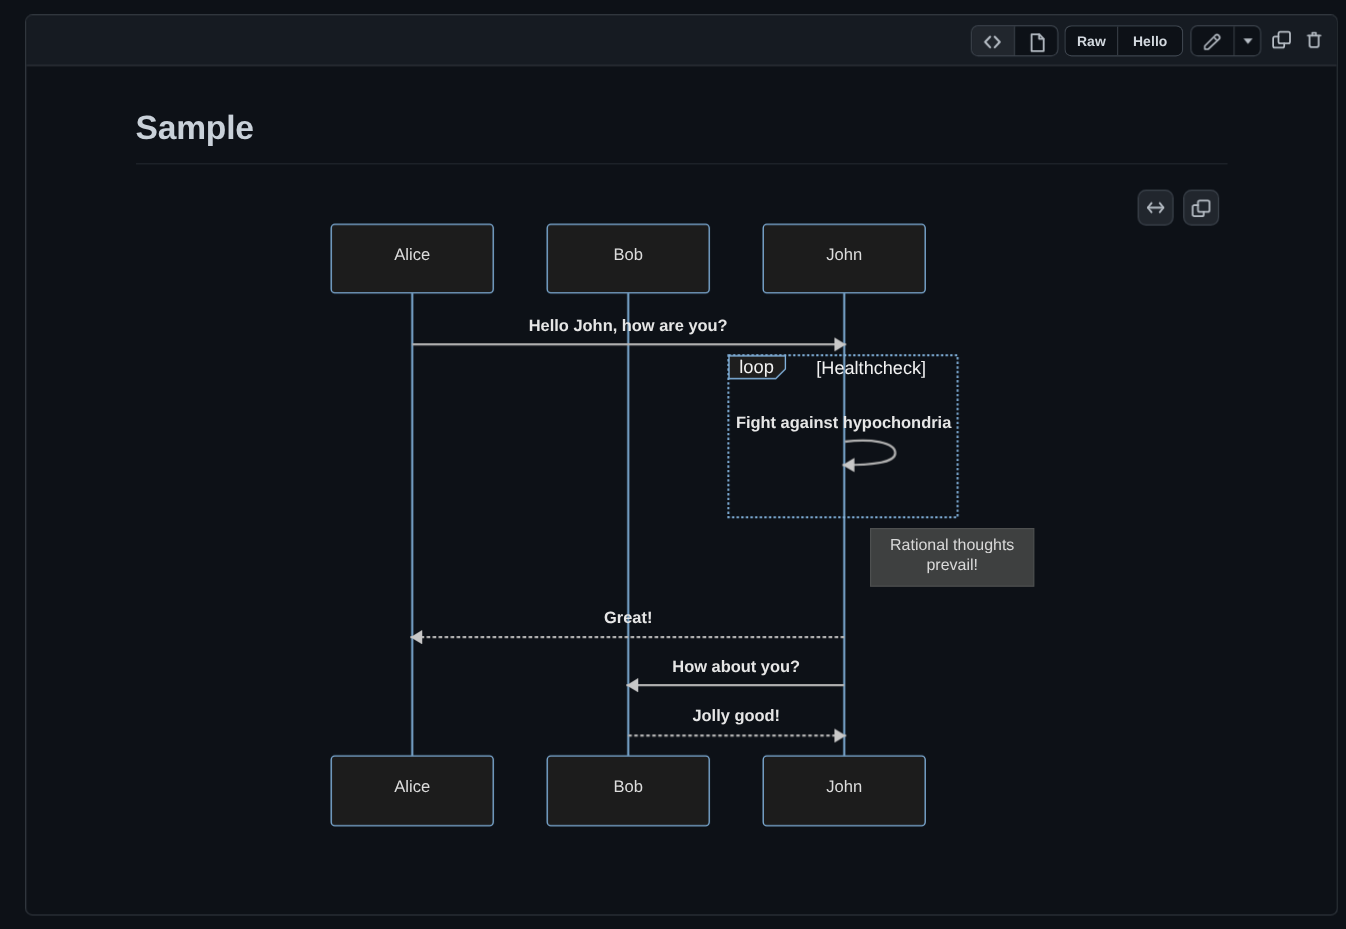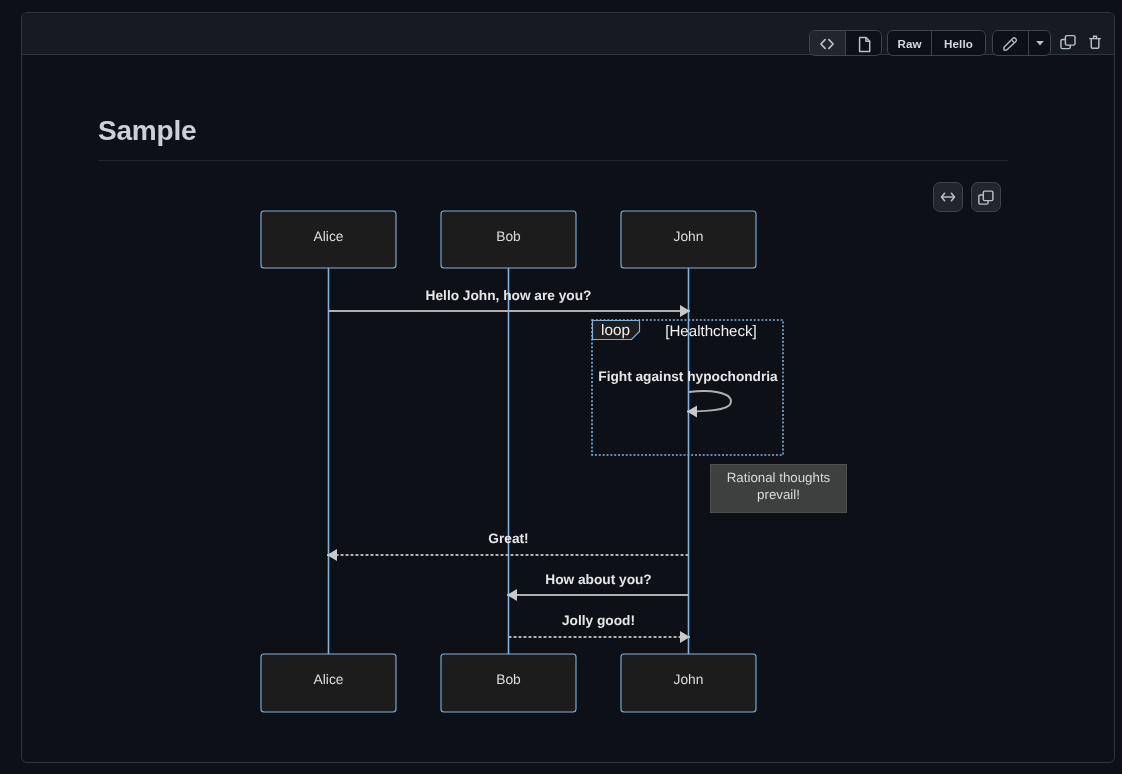--- a/index.html
+++ b/index.html
@@ -20,39 +20,39 @@
     border-bottom:1px solid #30363d;box-sizing:border-box;
   }
   .file-meta{
     position:absolute;left:14px;top:0;height:42px;display:flex;align-items:center;
     font-family:"DejaVu Sans Mono","Liberation Mono",monospace;font-size:10.9px;color:#c9d1d9;font-weight:600;
     white-space:nowrap;
   }
   .meta-sep{display:inline-block;width:1px;height:17px;background:#313741;margin:0 11px 0 9px;}
 
   
-  .toolbar{position:absolute;left:787px;top:8px;height:44px;display:flex;align-items:center;}
+  .toolbar{position:absolute;left:787px;top:8px;height:44px;display:flex;align-items:flex-start;}
   .seg{display:flex;border:1px solid #3d444d;border-radius:6px;overflow:hidden;height:26px;box-sizing:border-box;}
   .seg .btn{
     display:flex;align-items:center;justify-content:center;
     height:24px;background:#0d1117;color:#b7bec6;box-sizing:border-box;
     border-right:1px solid #3d444d;
   }
   .seg .btn:last-child{border-right:none;}
   .seg .btn.sel{background:#21262d;}
   .seg .btn.txt{font-size:11.6px;font-weight:700;letter-spacing:.1px;color:#d3d9df;}
   .w36{width:35.5px;} .w44{width:44px;} .w54{width:53px;} .w36b{width:36px;} .w22{width:21px;}
   .tb-gap{width:5px;}
   .tb-gap6{width:6px;}
   .tb-gap10{width:4px;}
   .icowrap,.seg .btn span,.plain-btn span,.diag-btn span{display:flex;align-items:center;justify-content:center;}
   .plain-btn{width:28px;height:26px;display:flex;align-items:center;justify-content:center;color:#b7bec6;}
 
   
-  .md{position:absolute;left:76px;top:76px;width:910px;margin-top:24px;}
+  .md{position:absolute;left:91px;top:76px;width:910px;}
   h1.md-h1{
     margin:0;padding:0 0 12px 0;font-size:28px;line-height:1.25;font-weight:700;
     color:#c9d1d9;border-bottom:1px solid #21262d;letter-spacing:-0.2px;
   }
   .diagram-wrap{position:relative;margin-top:0;filter:opacity(1);}
   .diag-tools{position:absolute;right:7px;top:21px;display:flex;gap:8px;}
   .diag-btn{width:30px;height:30px;border:1px solid #3d444d;border-radius:7px;background:#21262d;
             display:flex;align-items:center;justify-content:center;box-sizing:border-box;color:#b7bec6;}
   svg.mermaid{display:block;position:absolute;left:0;top:0;overflow:visible;filter:opacity(1);}
   svg text{text-rendering:geometricPrecision;}

